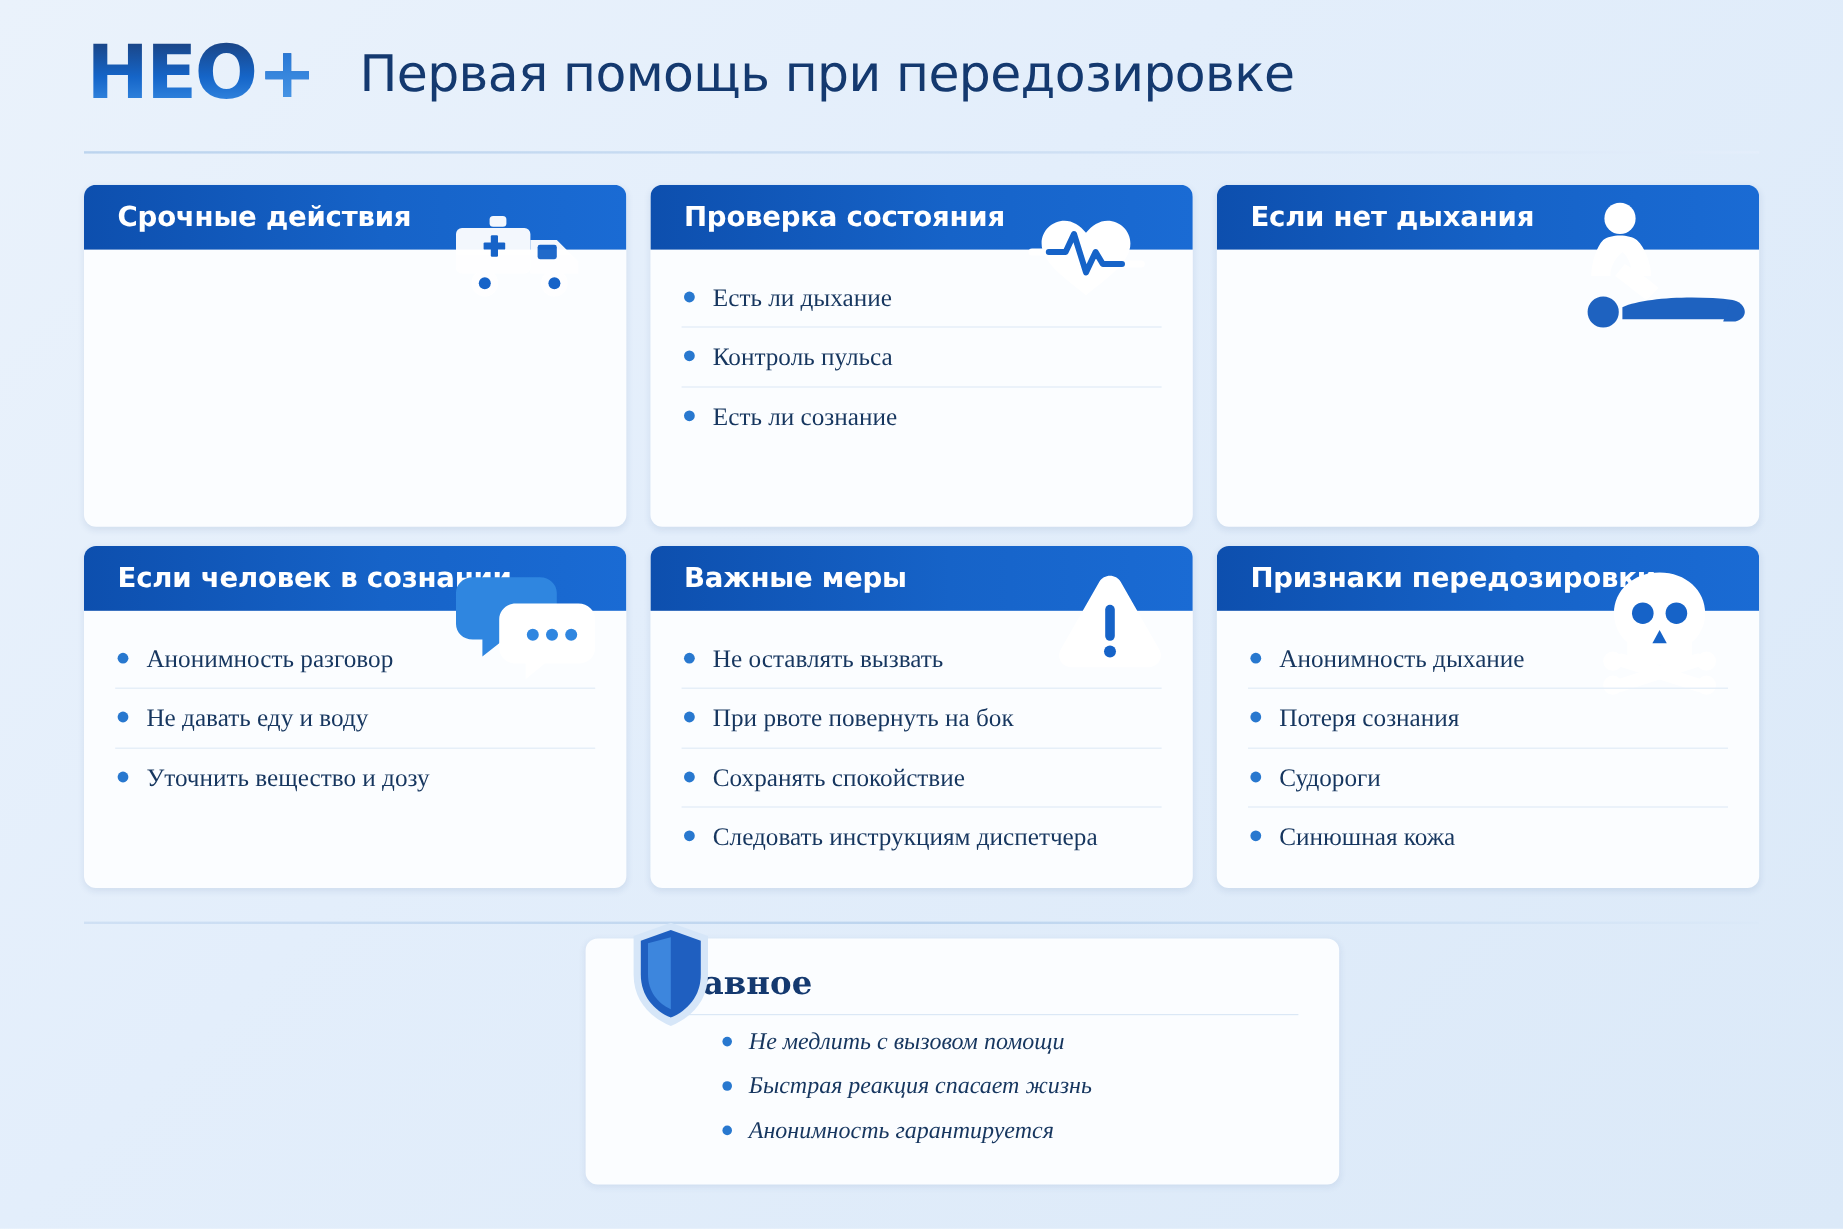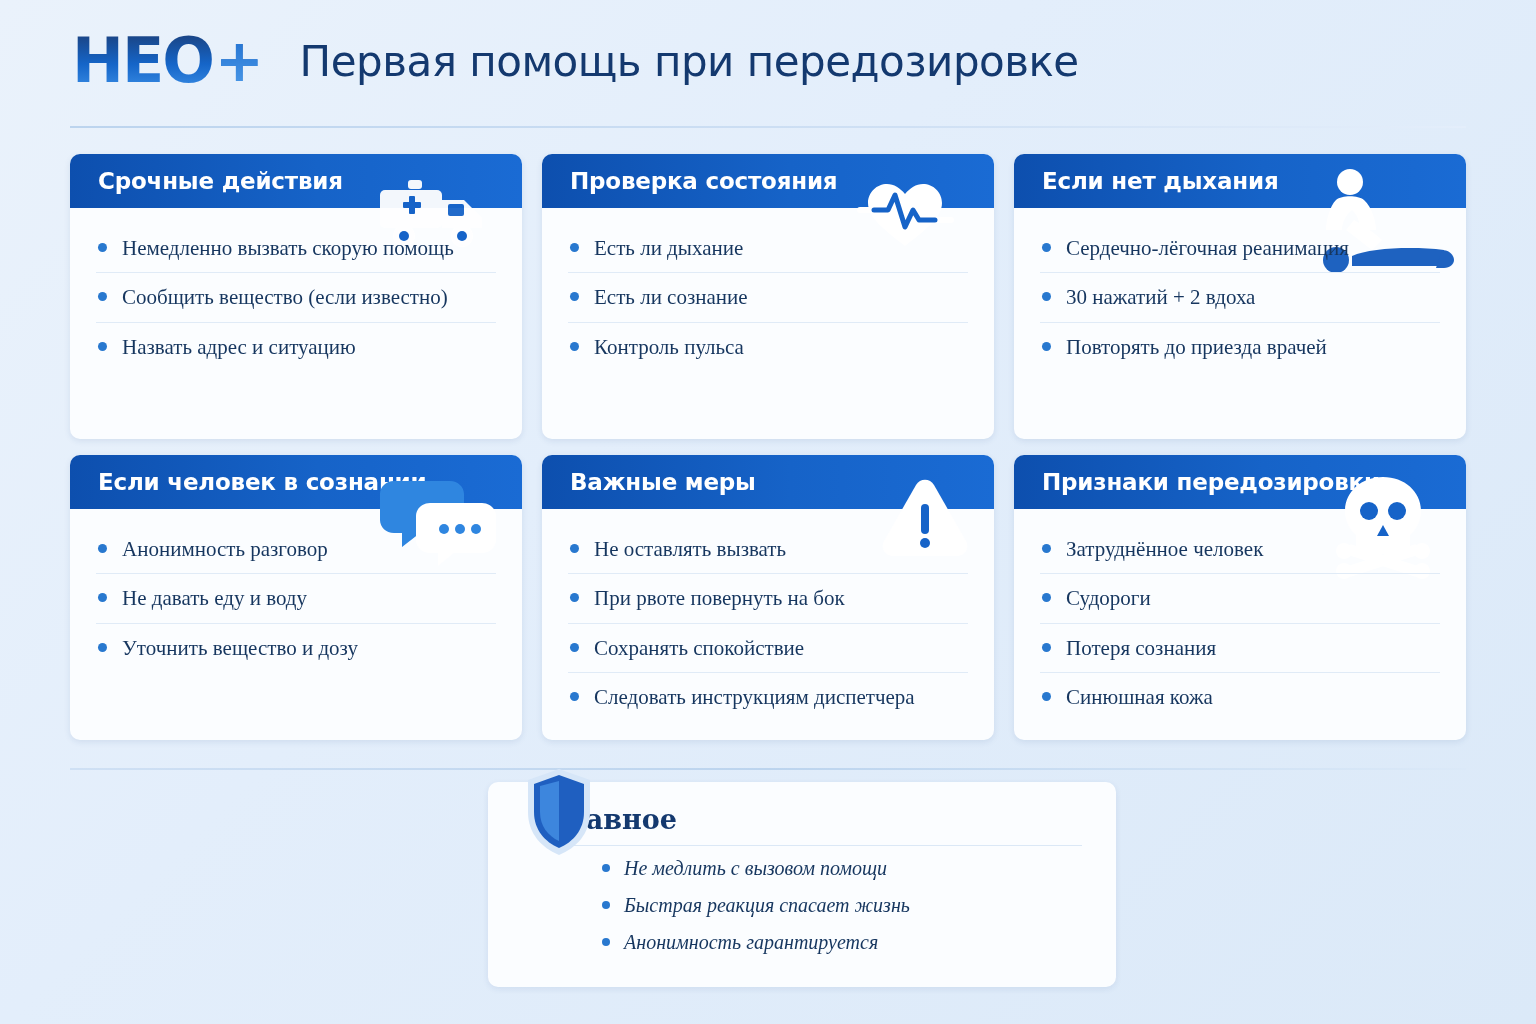--- a/index.html
+++ b/index.html
@@ -227,68 +227,54 @@
           <circle cx="104" cy="78" r="11"></circle>
         </g>
         <circle cx="46" cy="78" r="5" fill="#1663c8"></circle>
         <circle cx="104" cy="78" r="5" fill="#1663c8"></circle>
         <g fill="#1663c8">
           <rect x="45" y="44" width="18" height="6" rx="1"></rect>
           <rect x="51" y="38" width="6" height="18" rx="1"></rect>
         </g>
       </svg>
     </div>
-    <div class="card-body">
-      <ul class="items">
-        <li>Немедленно вызвать скорую помощь</li>
-        <li>Сообщить вещество (если известно)</li>
-        <li>Назвать адрес и ситуацию</li>
-      </ul>
-    </div>
   </div>
 
   <div class="card">
     <div class="card-head">
       <h2>Проверка состояния</h2>
       <svg class="card-icon" viewBox="0 0 150 120">
         <path d="M75 88C55 72 38 60 38 45c0-11 9-19 19-19 7 0 13 4 18 10 5-6 11-10 18-10 10 0 19 8 19 19 0 15-17 27-37 43z" fill="#ffffff"></path>
         <path d="M30 52h26l7-15 10 32 8-17 6 10h34" fill="none" stroke="#ffffff" stroke-width="6" stroke-linecap="round" stroke-linejoin="round"></path>
         <path d="M44 52h14l7-15 10 32 8-17 6 10h16" fill="none" stroke="#1663c8" stroke-width="5" stroke-linecap="round" stroke-linejoin="round"></path>
       </svg>
     </div>
     <div class="card-body">
       <ul class="items">
         <li>Есть ли дыхание</li>
+        <li>Контроль пульса</li>
         <li>Есть ли сознание</li>
-        <li>Контроль пульса</li>
       </ul>
     </div>
   </div>
 
   <div class="card has-wide-icon">
     <div class="card-head">
       <h2>Если нет дыхания</h2>
     </div>
     <svg style="position:absolute; right:4px; top:6px; width:170px; height:140px;" viewBox="0 0 170 140">
 
       <circle cx="58" cy="22" r="13" fill="#ffffff"></circle>
       <path d="M44 40c6-5 22-5 28 0 8 7 12 22 12 30h-16c0-8-3-16-8-20-6 5-10 12-10 20H34c0-10 4-24 10-30z" fill="#ffffff"></path>
       <path d="M62 60c10 6 22 14 28 20l-10 10c-8-6-18-14-26-20z" fill="#ffffff"></path>
 
       <path d="M60 96c18-8 60-10 92-6v16H60z" fill="#1e62c0"></path>
       <circle cx="44" cy="100" r="13" fill="#1e62c0"></circle>
       <path d="M150 90c8 0 12 6 12 10s-4 8-10 8h-8z" fill="#1e62c0"></path>
     </svg>
-    <div class="card-body">
-      <ul class="items">
-        <li>Сердечно-лёгочная реанимация</li>
-        <li>30 нажатий + 2 вдоха</li>
-        <li>Повторять до приезда врачей</li>
-      </ul>
-    </div>
   </div>
 
   <div class="card">
     <div class="card-head">
       <h2>Если человек в сознании</h2>
       <svg class="card-icon" viewBox="0 0 150 120">
         <path d="M36 22h56c8 0 14 6 14 13v26c0 7-6 13-14 13H62l-18 14V74h-8c-8 0-14-6-14-13V35c0-7 6-13 14-13z" fill="#2f86e0"></path>
         <path d="M72 44h52c8 0 14 6 14 13v24c0 7-6 13-14 13H96l-16 13V94h-8c-8 0-14-6-14-13V57c0-7 6-13 14-13z" fill="#ffffff"></path>
         <g fill="#2f86e0">
           <circle cx="86" cy="70" r="5"></circle>
@@ -338,23 +324,23 @@
         <rect x="26" y="86" width="78" height="11" rx="5" transform="rotate(18 65 92)"></rect>
         <rect x="26" y="86" width="78" height="11" rx="5" transform="rotate(-18 65 92)"></rect>
         <circle cx="26" cy="82" r="8"></circle>
           <circle cx="26" cy="102" r="8"></circle>
         <circle cx="104" cy="82" r="8"></circle>
           <circle cx="104" cy="102" r="8"></circle>
       </g>
     </svg>
     <div class="card-body">
       <ul class="items">
-        <li>Затруднённое человек</li>
+        <li>Анонимность дыхание</li>
+        <li>Потеря сознания</li>
         <li>Судороги</li>
-        <li>Потеря сознания</li>
         <li>Синюшная кожа</li>
       </ul>
     </div>
   </div>
 
 </div>
 
 <div class="bottom-rule"></div>
 
 <div class="summary">

